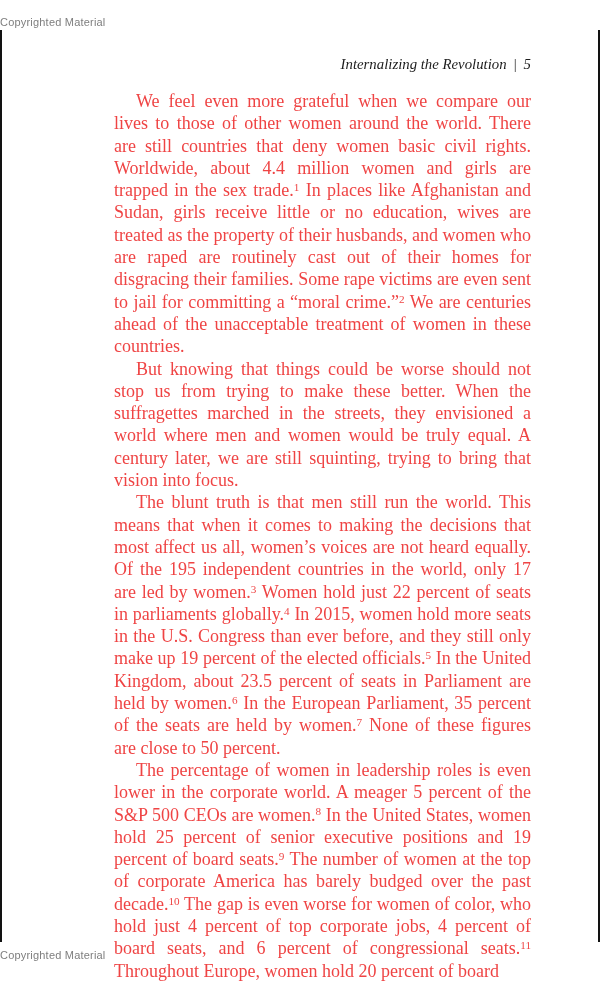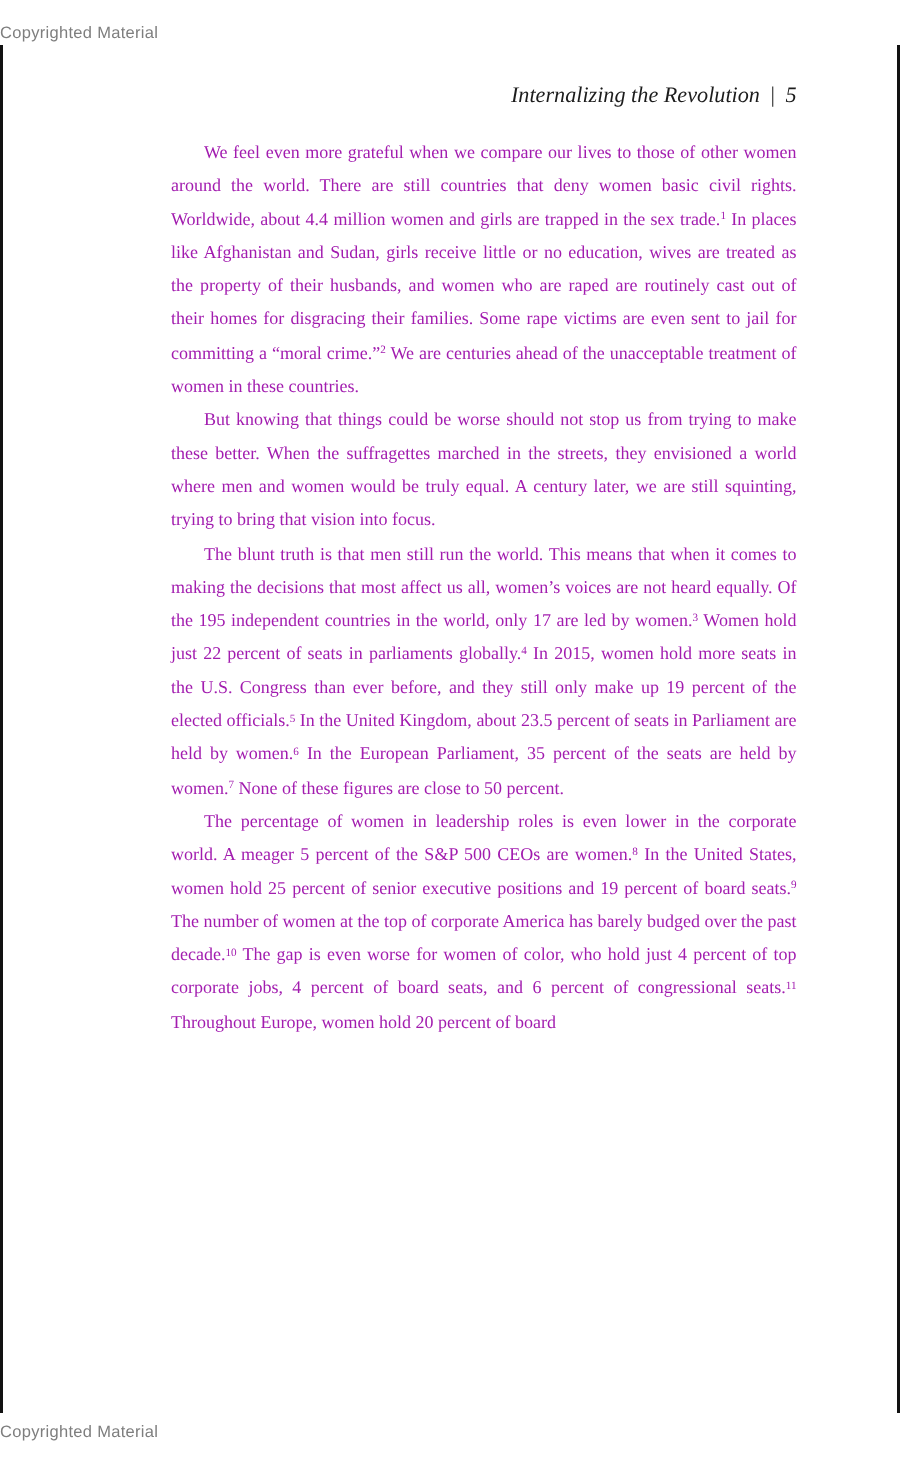--- a/index.html
+++ b/index.html
@@ -53,23 +53,23 @@
   }
   .running-header .rh-sep {
     font-style: normal;
     margin: 0 7px;
     color: #2e2e2e;
   }
   .body-text p {
     margin: 0;
     text-indent: 22px;
     text-align: justify;
-    font-size: 12px;
+    font-size: 18px;
     line-height: 22.3px;
-    color: #a21caf;
+    color: #ef4444;
   }
   .body-text sup {
     font-size: 62%;
     line-height: 0;
     vertical-align: baseline;
     position: relative;
     top: -0.45em;
   }
 </style>
 </head>

